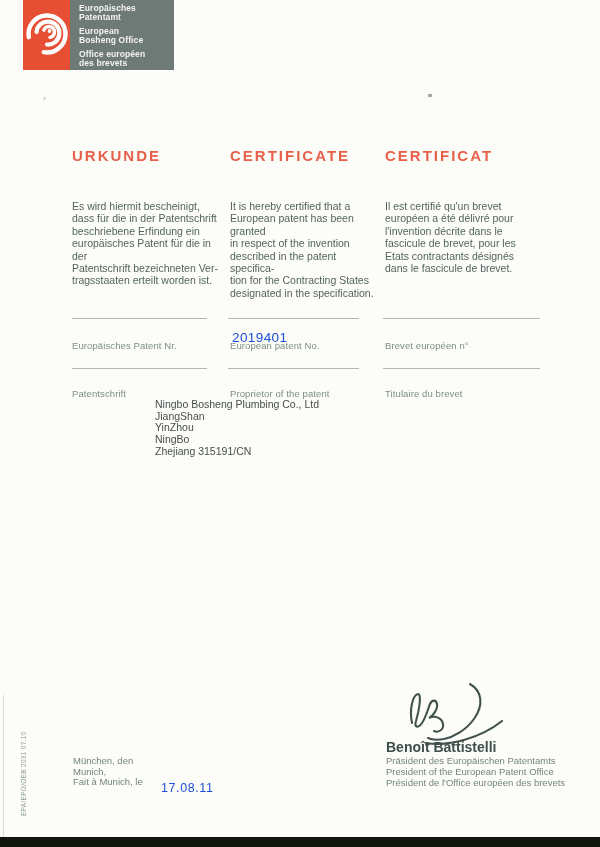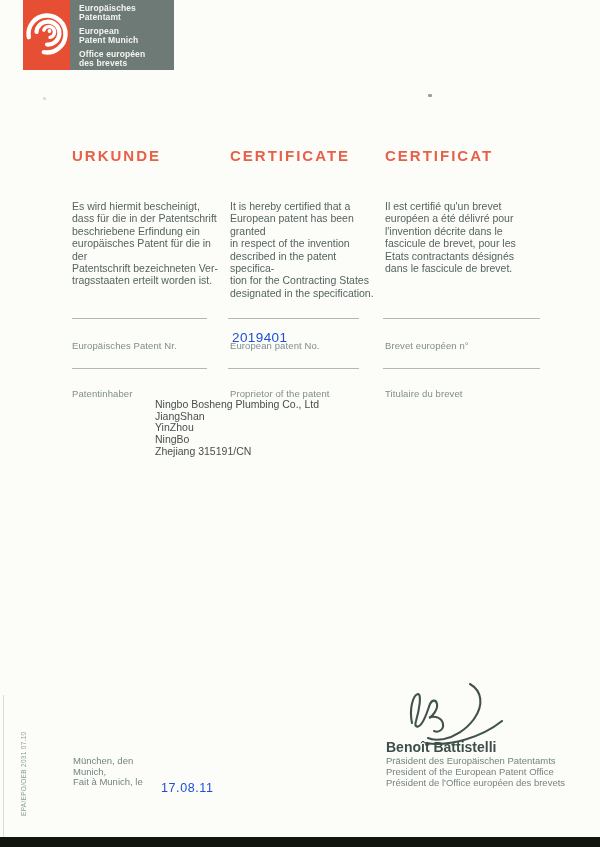--- a/index.html
+++ b/index.html
@@ -73,21 +73,21 @@
         <path d="M13.5 32 A11.5 11.5 0 1 1 24 44.5" stroke-width="4.2"></path>
         <path d="M20.8 30.1 A5.5 5.5 0 1 1 27 37.4" stroke-width="3.4"></path>
       </g>
       <circle cx="26.5" cy="31" r="1.9" fill="#ffffff"></circle>
     </svg>
   </div>
   <div class="logo-gray">
     <div class="org">Europäisches
 Patentamt</div>
     <div class="org">European
-Patent Munich</div>
+Bosheng Office</div>
     <div class="org">Office européen
 des brevets</div>
   </div>
 
   <div class="col col-de">
     <h1 class="head">URKUNDE</h1>
     <p class="body">Es wird hiermit bescheinigt,
 dass für die in der Patentschrift
 beschriebene Erfindung ein
 europäisches Patent für die in der
@@ -114,21 +114,21 @@
   </div>
 
   <div class="lbl" style="left:72px;top:304px">Europäisches Patent Nr.</div>
   <div class="lbl" style="left:230px;top:304px">European patent No.</div>
   <div class="lbl" style="left:385px;top:304px">Brevet européen n°</div>
   <div class="rule" style="left:72px;top:318px;width:135px"></div>
   <div class="rule" style="left:228px;top:318px;width:131px"></div>
   <div class="rule" style="left:383px;top:318px;width:157px"></div>
   <div class="patent-no typed">2019401</div>
 
-  <div class="lbl" style="left:72px;top:352px">Patentinhaber</div>
+  <div class="lbl" style="left:72px;top:352px">Patentschrift</div>
   <div class="lbl" style="left:230px;top:352px">Proprietor of the patent</div>
   <div class="lbl" style="left:385px;top:352px">Titulaire du brevet</div>
   <div class="rule" style="left:72px;top:368px;width:135px"></div>
   <div class="rule" style="left:228px;top:368px;width:131px"></div>
   <div class="rule" style="left:383px;top:368px;width:157px"></div>
 
   <div class="address">Ningbo Bosheng Plumbing Co., Ltd
 JiangShan
 YinZhou
 NingBo

